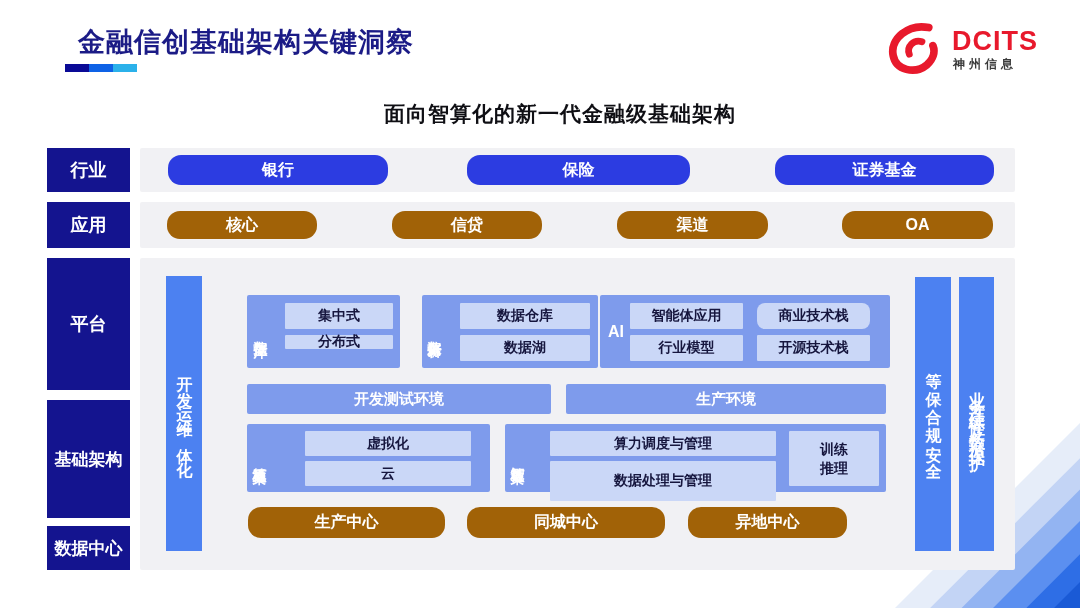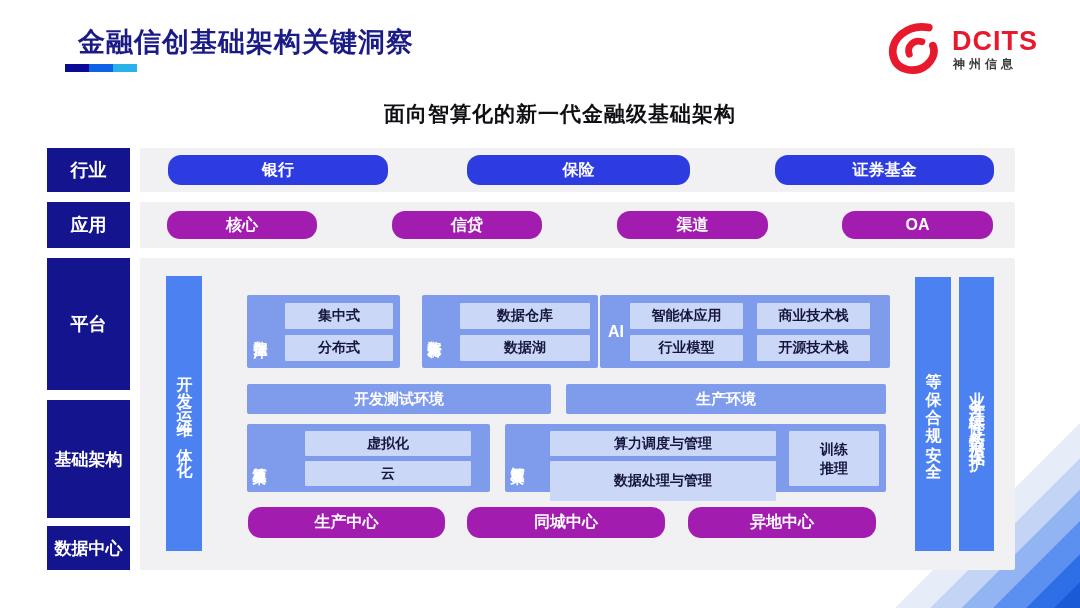--- a/index.html
+++ b/index.html
@@ -30,21 +30,21 @@
 
   
   .lane { position:absolute; left:140px; width:875px; background:#F1F1F4; border-radius:2px; }
   .lane-industry { top:148px; height:44px; }
   .lane-application { top:202px; height:46px; }
   .lane-platform { top:258px; height:312px; }
 
   
   .btn { position:absolute; display:flex; align-items:center; justify-content:center; color:#fff; font-weight:bold;border-radius:13px; }
   .btn-royal { background:#2C3CE1; font-size:16px; }
-  .btn-blue { background:#a21caf; font-size:16px; }
+  .btn-blue { background:#a16207; font-size:16px; }
 
   
   .vbar { position:absolute; background:#4C81F1; color:#fff; font-weight:bold; display:flex; align-items:center; justify-content:center; writing-mode:vertical-lr; text-orientation:upright; font-size:16px; }
 
   
   .gbox { position:absolute; background:#7E9BEC; border-radius:2px; }
   .gbox-label { position:absolute; left:6px; top:0; height:100%; display:flex; align-items:center; justify-content:center; writing-mode:vertical-lr; text-orientation:upright; color:#fff; font-weight:bold; font-size:14px; line-height:1; letter-spacing:1px; }
   .gbox-label-h { position:absolute; left:8px; top:0; height:100%; display:flex; align-items:center; color:#fff; font-weight:bold; font-size:16px; }
   .chip { position:absolute; background:#CAD7F7; color:#16163E; font-size:14px; font-weight:bold; display:flex; align-items:center; justify-content:center; border-radius:1px; }
   .envbar { position:absolute; background:#7E9BEC; color:#fff; font-weight:bold; font-size:15px; display:flex; align-items:center; justify-content:center; border-radius:2px; }
@@ -113,33 +113,33 @@
   <div class="btn btn-blue" style="left:617px; top:211px; width:151px; height:28px;">渠道</div>
   <div class="btn btn-blue" style="left:842px; top:211px; width:151px; height:28px;">OA</div>
 
   <div class="vbar" style="left:166px; top:276px; width:36px; height:275px; letter-spacing:14px;">开发运维一体化</div>
   <div class="vbar" style="left:915px; top:277px; width:36px; height:274px; letter-spacing:18px;">等保合规安全</div>
   <div class="vbar" style="left:959px; top:277px; width:35px; height:274px; letter-spacing:7px;">业务连续性及数据保护</div>
 
   <div class="gbox" style="left:247px; top:295px; width:153px; height:73px;font-family:Liberation Serif, serif;">
     <div class="gbox-label">数据库</div>
     <div class="chip" style="left:38px; top:8px; width:108px; height:26px;">集中式</div>
-    <div class="chip" style="left:38px; top:40px; width:108px; height:26px;">分布式</div>
+    <div class="chip" style="left:38px; top:40px; width:108px; height:14px;">分布式</div>
   </div>
 
   <div class="gbox" style="left:422px; top:295px; width:176px; height:73px;">
     <div class="gbox-label">数据分析</div>
     <div class="chip" style="left:38px; top:8px; width:130px; height:26px;">数据仓库</div>
     <div class="chip" style="left:38px; top:40px; width:130px; height:26px;">数据湖</div>
   </div>
 
   <div class="gbox" style="left:600px; top:295px; width:290px; height:73px;">
     <div class="gbox-label-h">AI</div>
     <div class="chip" style="left:30px; top:8px; width:113px; height:26px;">智能体应用</div>
-    <div class="chip" style="left:157px; top:8px; width:113px; height:26px;">商业技术栈</div>
+    <div class="chip" style="left:157px; top:8px; width:113px; height:26px;border-radius:8px;">商业技术栈</div>
     <div class="chip" style="left:30px; top:40px; width:113px; height:26px;">行业模型</div>
     <div class="chip" style="left:157px; top:40px; width:113px; height:26px;">开源技术栈</div>
   </div>
 
   <div class="envbar" style="left:247px; top:384px; width:304px; height:30px;">开发测试环境</div>
   <div class="envbar" style="left:566px; top:384px; width:320px; height:30px;">生产环境</div>
 
   <div class="gbox" style="left:247px; top:424px; width:243px; height:68px;">
     <div class="gbox-label">通算框架</div>
     <div class="chip" style="left:58px; top:7px; width:166px; height:25px;">虚拟化</div>
@@ -150,15 +150,15 @@
     <div class="gbox-label">智算框架</div>
     <div class="chip" style="left:45px; top:7px; width:226px; height:25px;">算力调度与管理</div>
     <div class="chip" style="left:45px; top:37px; width:226px; height:40px;">数据处理与管理</div>
     <div class="chip" style="left:284px; top:7px; width:90px; height:55px;">
       <span class="two-line">训练推理</span>
     </div>
   </div>
 
   <div class="btn btn-blue" style="left:248px; top:507px; width:197px; height:31px;">生产中心</div>
   <div class="btn btn-blue" style="left:467px; top:507px; width:198px; height:31px;">同城中心</div>
-  <div class="btn btn-blue" style="left:688px; top:507px; width:188px; height:31px;">异地中心</div>
+  <div class="btn btn-blue" style="left:688px; top:507px; width:159px; height:31px;">异地中心</div>
 
 </div>
 
 </body></html>

